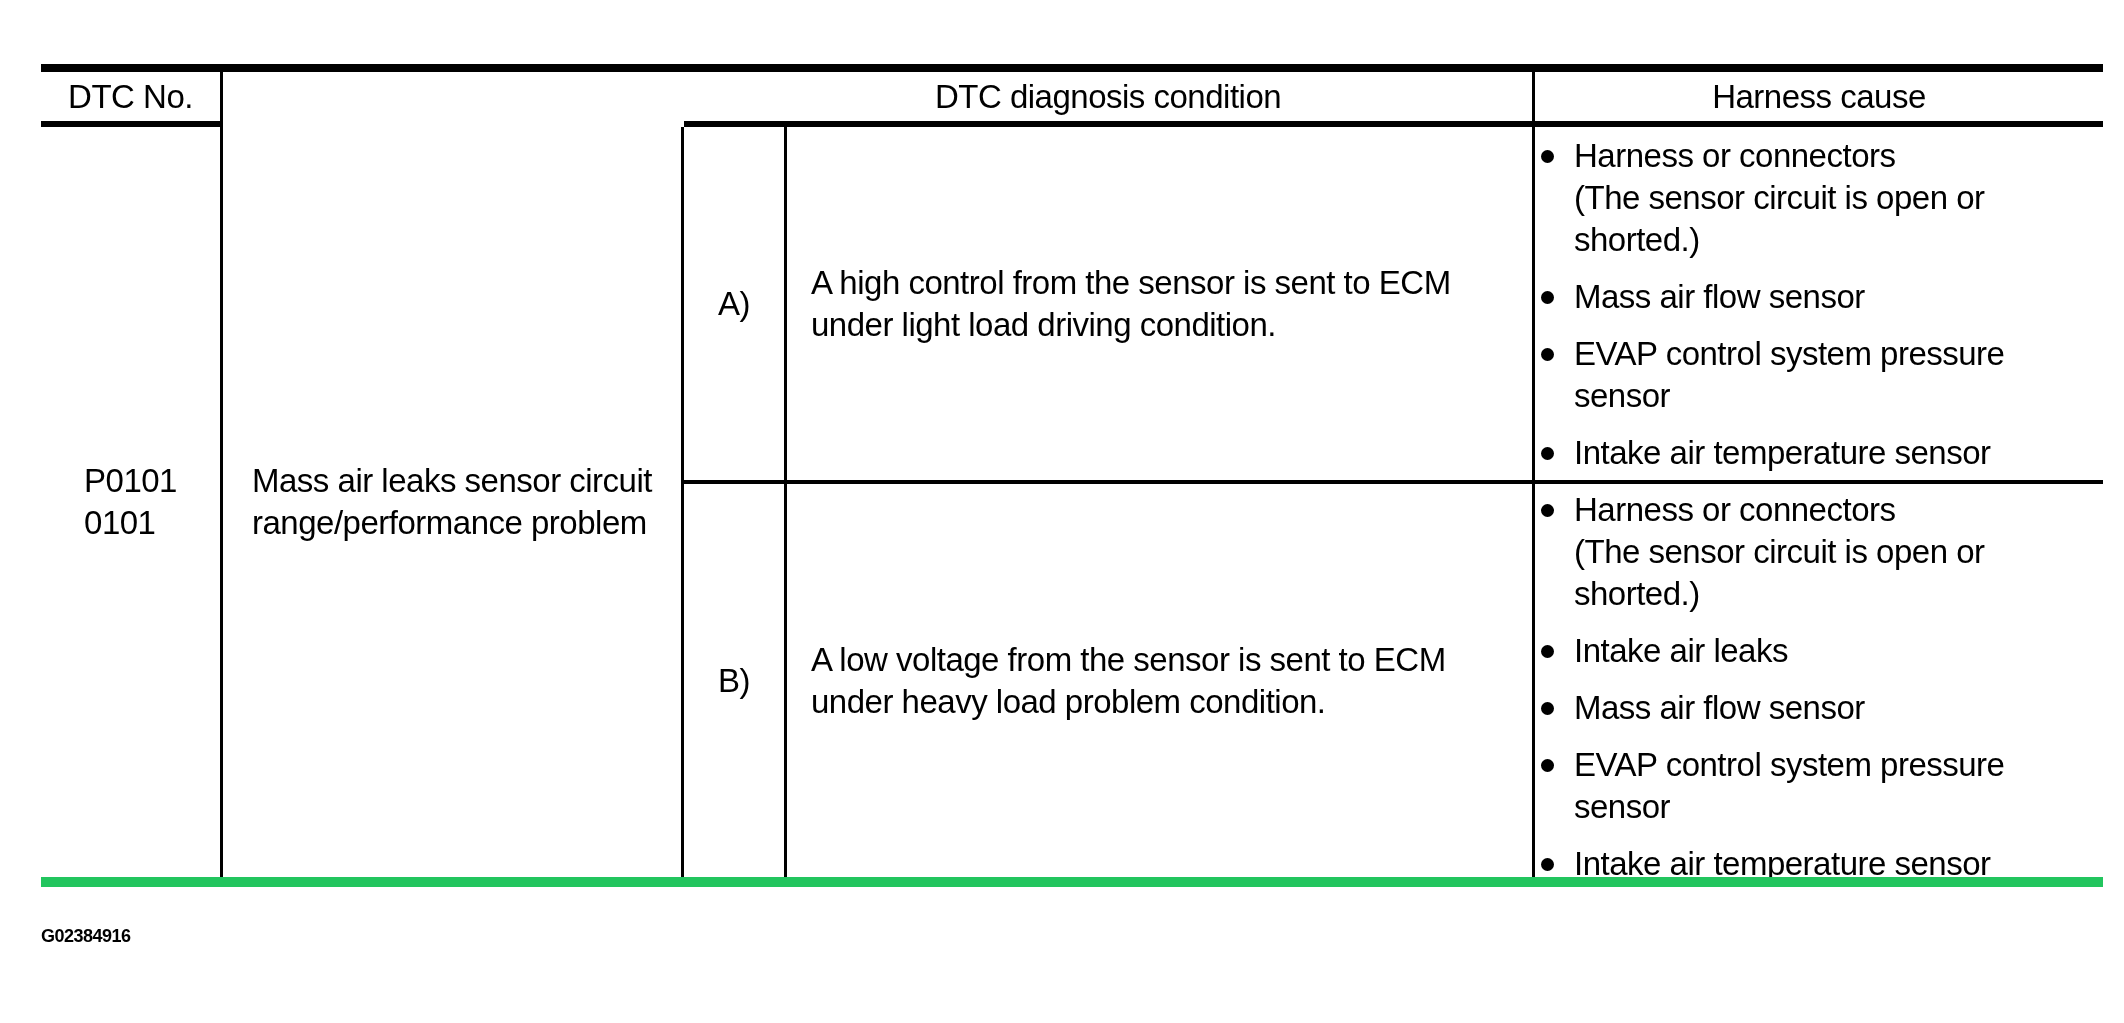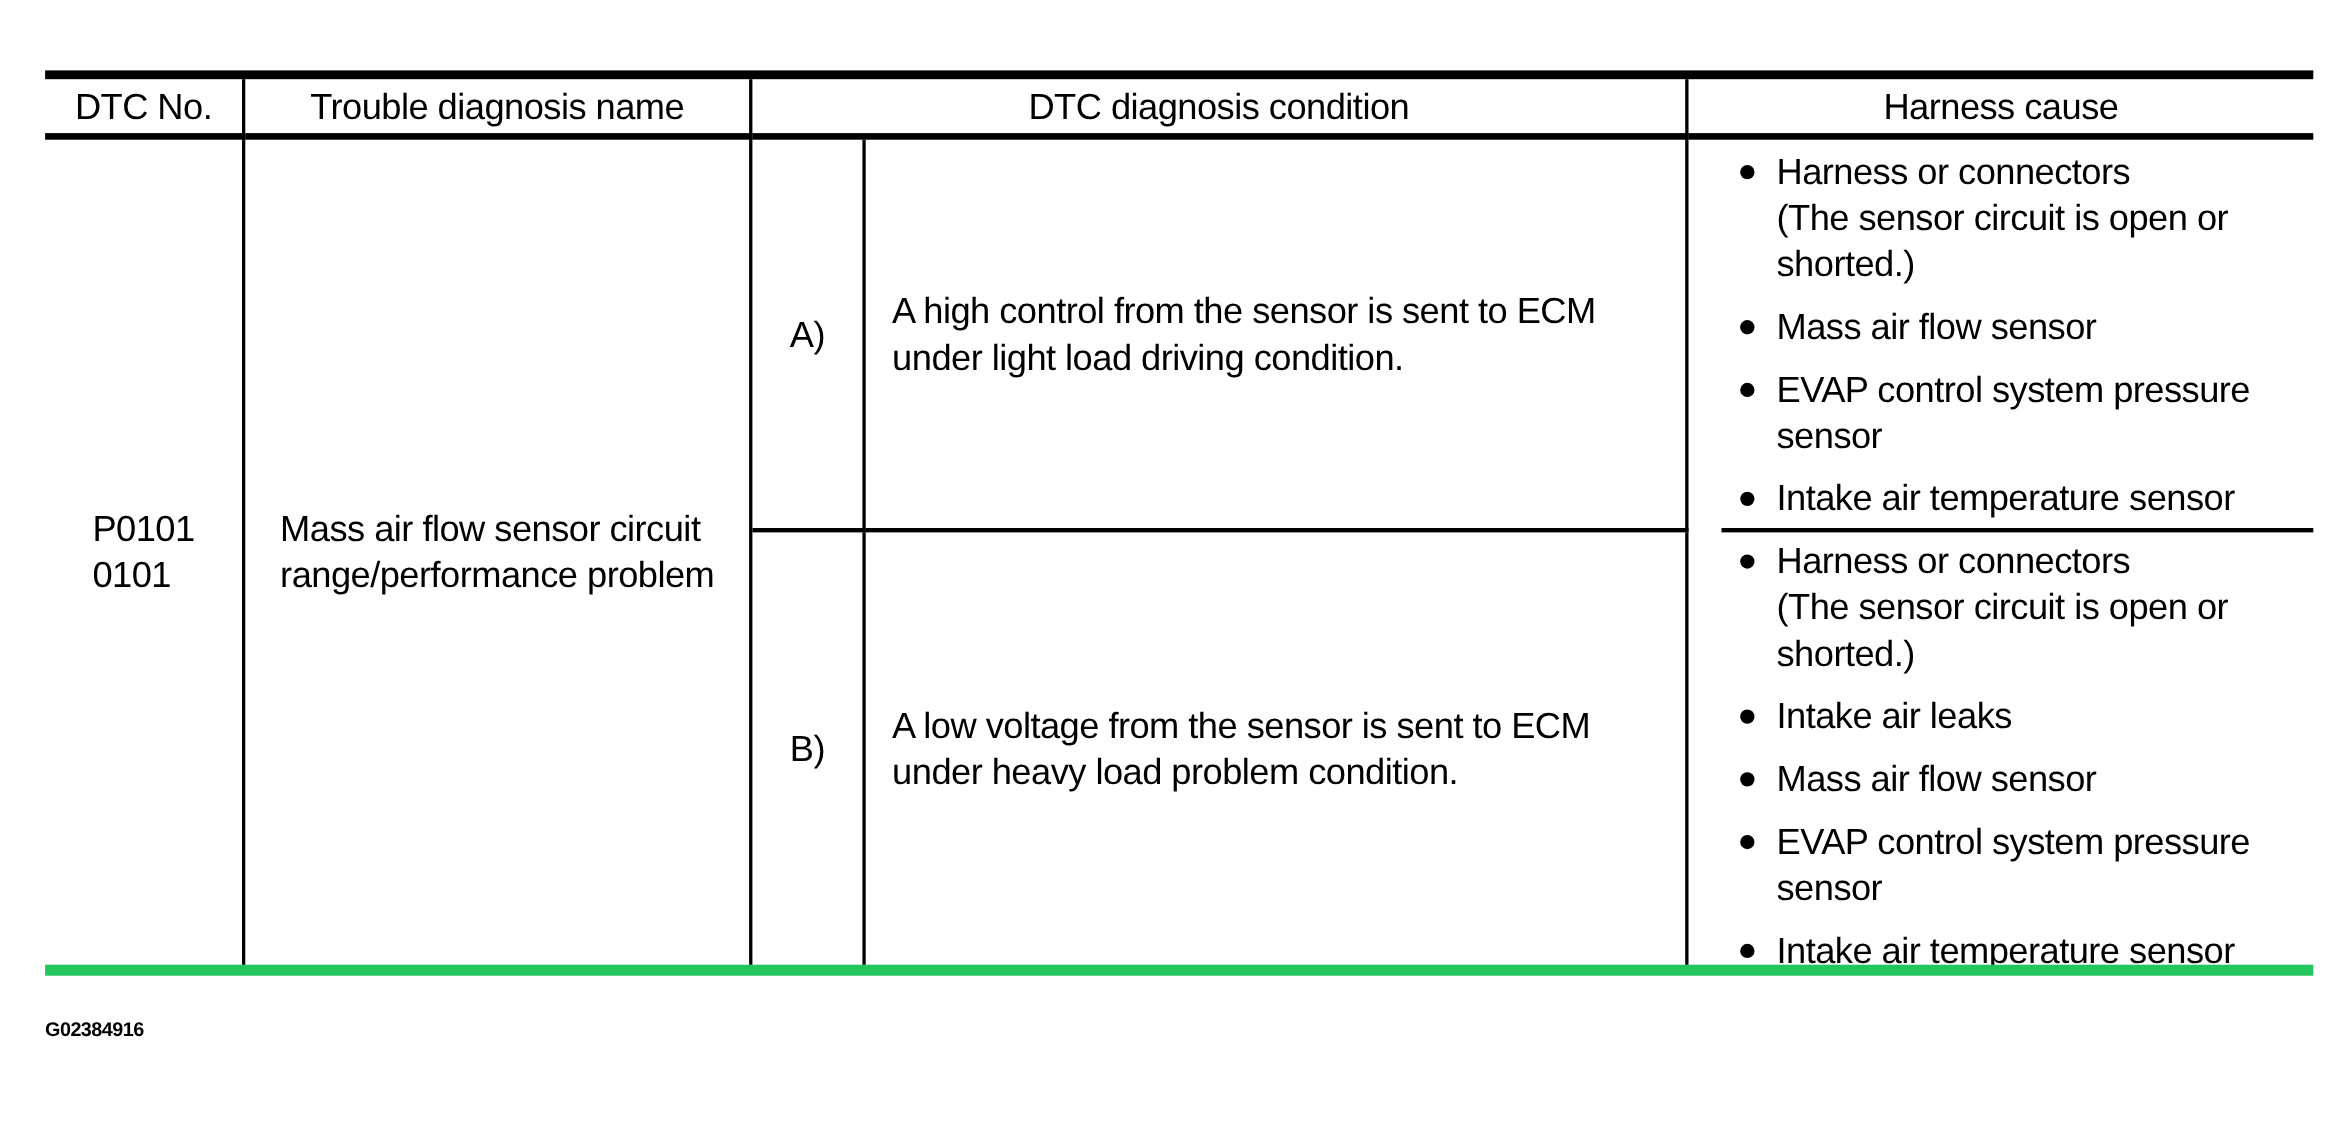--- a/index.html
+++ b/index.html
@@ -45,21 +45,21 @@
     align-items: center; justify-content: center;
   }
   .pre { white-space: pre-line; }
   .sub-label {
     display: flex; align-items: center; justify-content: center;
   }
   .cond-cell {
     display: flex; align-items: center;
     padding-left: 24px; padding-right: 10px;
   }
-  .causes-cell { padding: 8px 6px 0 11px; margin-left: 30px; }
+  .causes-cell { padding: 8px 6px 0 0; }
   .causes-cell.rowB { padding-top: 5px; }
   .cause-item { display: flex; margin-bottom: 15px; }
   .cause-item:last-child { margin-bottom: 0; text-align: right; }
   .bullet-dot {
     flex: none;
     width: 13px; height: 13px;
     border-radius: 50%;
     background: #000;
     margin: 15px 20px 0 6px;
   }
@@ -74,36 +74,33 @@
 </head>
 <body>
 
 <div class="page">
 
   <div class="dtc-table">
 
     <div class="cell hdr v-rule">
       <span>DTC No.</span>
     </div>
-    <div class="cell hdr v-rule">
-      <span>Trouble diagnosis name</span>
-    </div>
     <div class="cell hdr hdr-cond v-rule">
       <span>DTC diagnosis condition</span>
     </div>
     <div class="cell hdr">
       <span>Harness cause</span>
     </div>
 
     <div class="cell span-cell v-rule">
       <span class="pre">P0101
 0101</span>
     </div>
     <div class="cell span-cell v-rule">
-      <span class="pre">Mass air flow sensor circuit
+      <span class="pre">Mass air leaks sensor circuit
 range/performance problem</span>
     </div>
 
     <div class="cell sub-label v-rule rowA-b">
       <span>A)</span>
     </div>
     <div class="cell cond-cell v-rule rowA-b">
       <span class="pre">A high control from the sensor is sent to ECM
 under light load driving condition.</span>
     </div>

